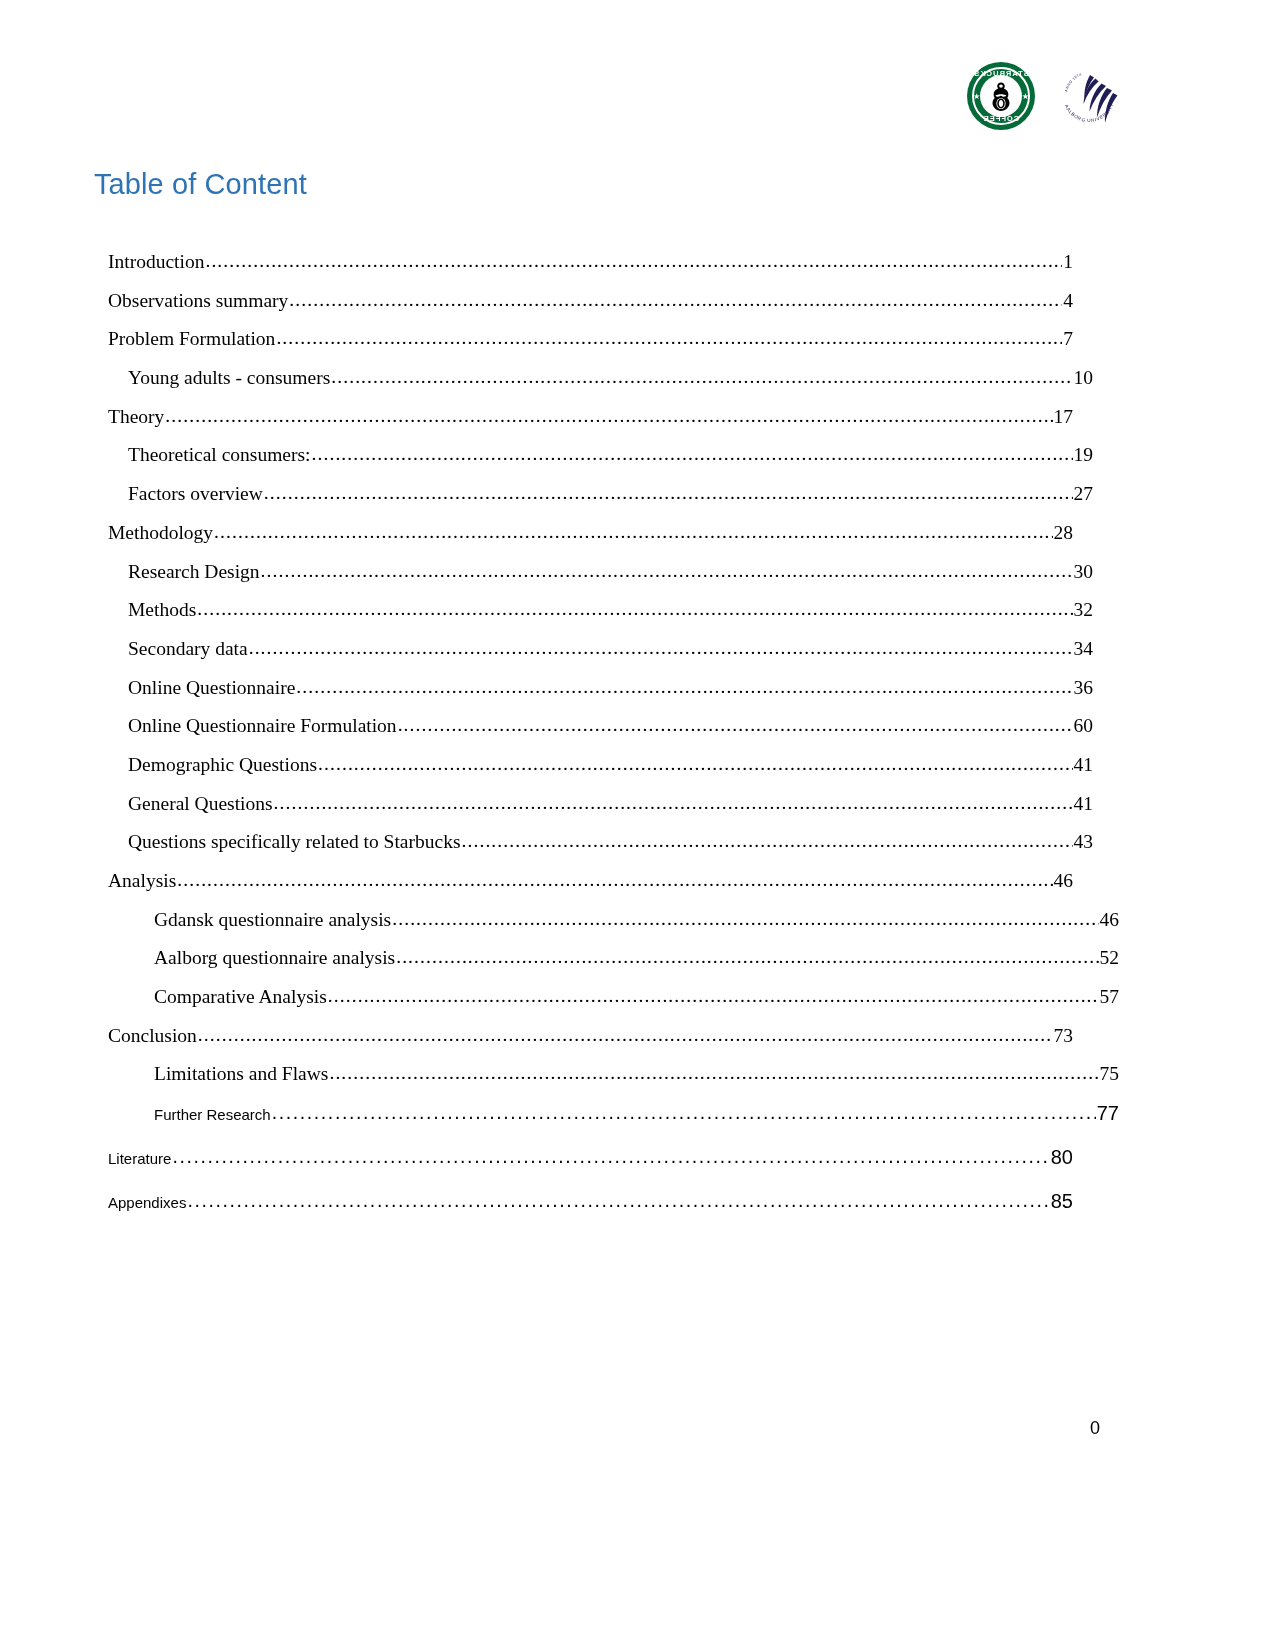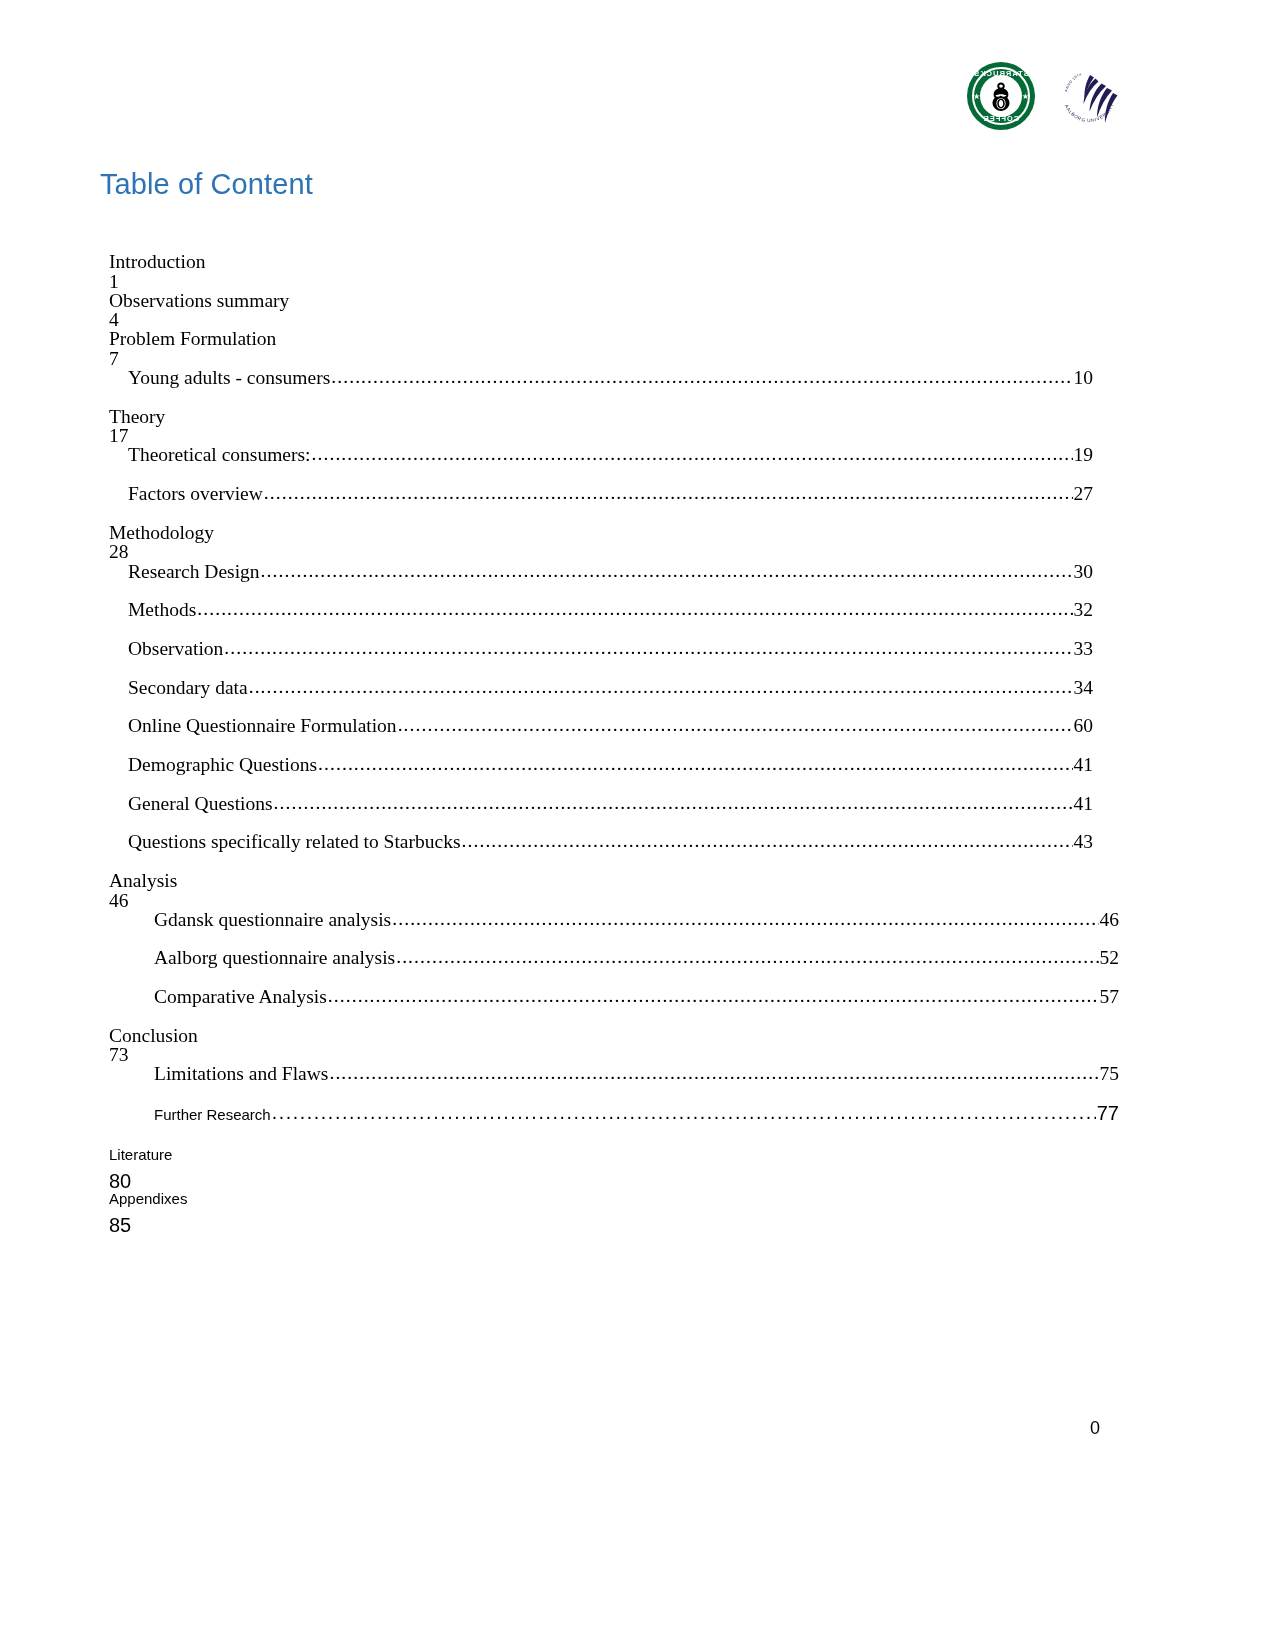--- a/index.html
+++ b/index.html
@@ -87,21 +87,21 @@
   .aau-logo {
     width: 72px;
     height: 68px;
     position: relative;
     display: block;
   }
 
   
   .toc-title {
     position: absolute;
-    left: 100px;
+    left: 94px;
     top: 168px;
     font-family: "Liberation Sans", sans-serif;
     font-size: 29px;
     font-weight: normal;
     color: #2e74b5;
     letter-spacing: 0.1px;
     white-space: nowrap;
   }
 
   
@@ -139,21 +139,21 @@
   .toc-entry .leader::before {
     content: "...........................................................................................................................................................................................................";
   }
   .toc-entry .pageno {
     flex: 0 0 auto;
     text-align: right;
     font-size: 19.5px;
   }
 
   
-  .lvl-0 { padding-left: 0px; flex-direction: column; }
+  .lvl-0 { padding-left: 0px; }
   .lvl-1 { padding-left: 20px; }
   .lvl-2 { padding-left: 46px; }
 
   
   .sans .label,
   .sans .pageno { font-family: "Liberation Sans", sans-serif; }
   .sans .label { font-size: 15px; }
   .sans .pageno { font-size: 20px; }
   .sans .leader { font-family: "Liberation Sans", sans-serif; letter-spacing: 1.6px; }
 
@@ -266,28 +266,28 @@
         <span class="label">Research Design</span>
         <span class="leader"></span>
         <span class="pageno">30</span>
       </div>
       <div class="toc-entry lvl-1">
         <span class="label">Methods</span>
         <span class="leader"></span>
         <span class="pageno">32</span>
       </div>
       <div class="toc-entry lvl-1">
-        <span class="label">Observation</span>
-        <span class="leader"></span>
-        <span class="pageno">33</span>
-      </div>
-      <div class="toc-entry lvl-1">
         <span class="label">Secondary data</span>
         <span class="leader"></span>
         <span class="pageno">34</span>
+      </div>
+      <div class="toc-entry lvl-1">
+        <span class="label">Online Questionnaire</span>
+        <span class="leader"></span>
+        <span class="pageno">36</span>
       </div>
       <div class="toc-entry lvl-1">
         <span class="label">Online Questionnaire Formulation</span>
         <span class="leader"></span>
         <span class="pageno">60</span>
       </div>
       <div class="toc-entry lvl-1">
         <span class="label">Demographic Questions</span>
         <span class="leader"></span>
         <span class="pageno">41</span>

